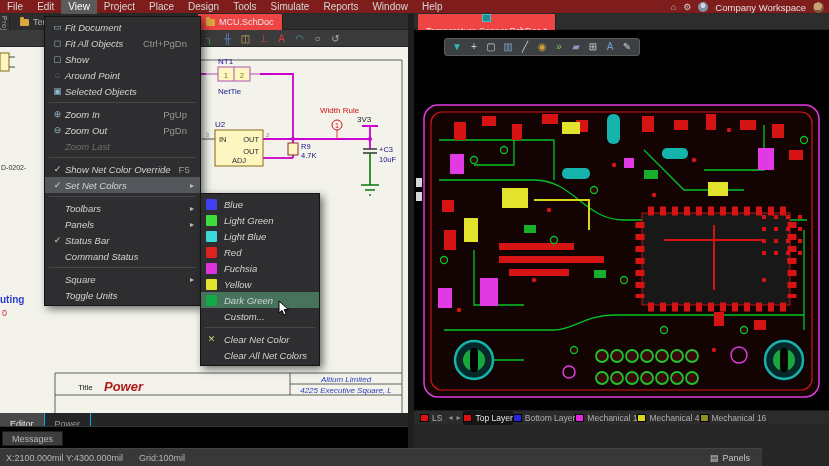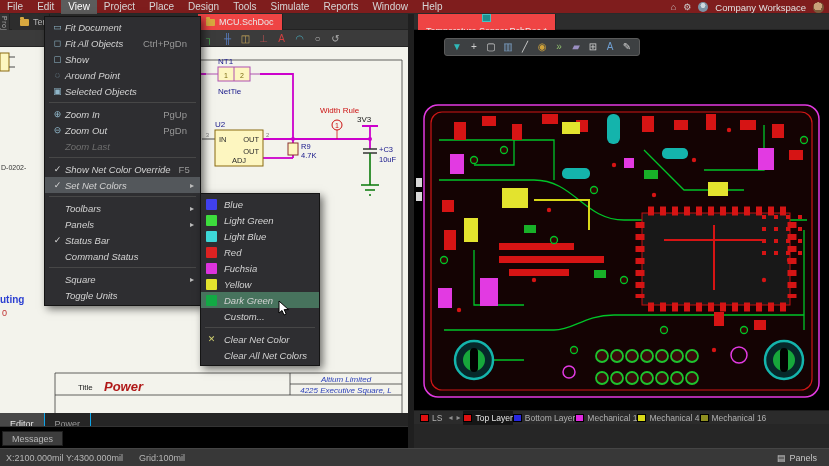--- a/index.html
+++ b/index.html
@@ -36,21 +36,21 @@
 .schsvg text{font-family:"Liberation Sans",sans-serif;}
 .ttl{font-family:"Liberation Serif",serif;font-style:italic;font-weight:bold;}
 .addr{font-family:"Liberation Serif",serif;font-style:italic;fill:#2a3fb8;}
 .editor-tabs{position:absolute;left:0;top:413px;width:408px;height:13px;background:#252525;display:flex;}
 .ed-tab{padding:5px 10px;font-size:9px;line-height:13px;color:#999;border-right:1px solid #0ea5e9;}
 .ed-tab.active{background:#484848;color:#e8e8e8;}
 .messages-strip{position:absolute;left:0;top:426px;width:408px;height:22px;background:#000000;border-top:1px solid #333;}
 .messages-tab{position:absolute;left:2px;top:4px;height:15px;line-height:14px;padding:0 9px;font-size:9px;color:#b8b8b8;background:#3d3d3d;border:1px solid #1e1e1e;}
 
 
-.statusbar{position:absolute;left:0;top:448px;width:829px;height:18px;background:#383838;border-top:1px solid #454545;display:flex;align-items:center;font-size:9px;color:#b5b5b5;padding:0 6px;z-index:40;}
+.statusbar{position:absolute;left:0;top:448px;width:762px;height:18px;background:#383838;border-top:1px solid #454545;display:flex;align-items:center;font-size:9px;color:#b5b5b5;padding:0 6px;z-index:40;}
 .sb-pos{margin-right:16px;}
 .sb-panels{margin-left:auto;display:flex;align-items:center;gap:4px;padding:0 6px;color:#c5c5c5;}
 
 
 .splitter{position:absolute;left:408px;top:14px;width:6px;height:434px;background:#1f1f1f;}
 .right-pane{position:absolute;left:414px;top:14px;width:415px;height:434px;background:#262626;}
 .rp-tabbar{position:absolute;left:0;top:0;width:415px;height:16px;background:#2d2d2d;border-bottom:1px solid #222;}
 .rp-tabbar > div:nth-of-type(1){left:4px;flex-direction:column;}
 .tab-board{width:9px;height:8px;background:#1f8f8f;border:1px solid #43c3c3;flex:0 0 auto;}
 .pcb-canvas{position:absolute;left:0;top:16px;width:415px;height:380px;background:#000;overflow:hidden;}

